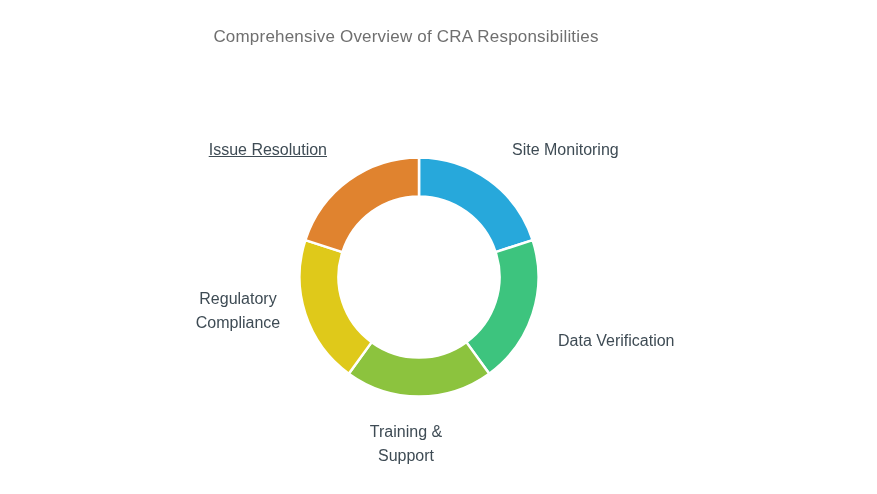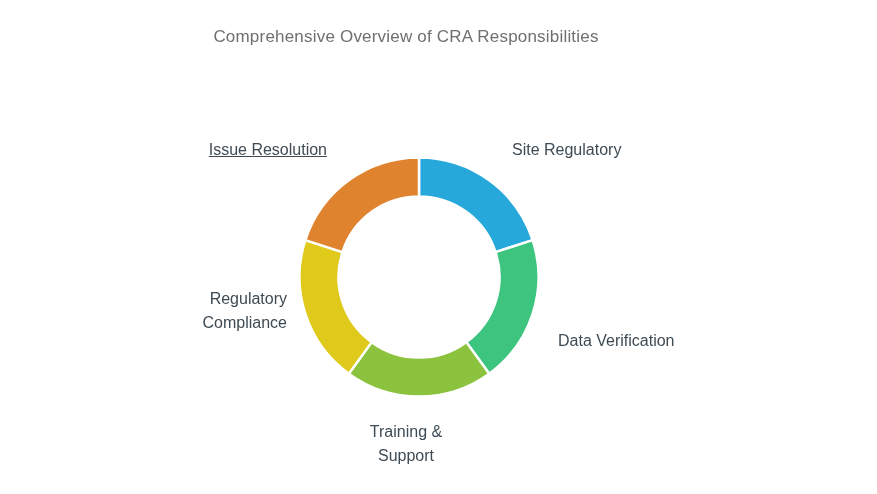--- a/index.html
+++ b/index.html
@@ -54,19 +54,19 @@
 
   <svg class="donut-svg" width="877" height="494" viewBox="0 0 877 494">
       <path d="M419.00 157.50 A119.5 119.5 0 0 1 532.65 240.07 L495.56 252.12 A80.5 80.5 0 0 0 419.00 196.50 Z" fill="#27a8db" stroke="#ffffff" stroke-width="2.5" stroke-linejoin="round"></path>
       <path d="M532.65 240.07 A119.5 119.5 0 0 1 489.24 373.68 L466.32 342.13 A80.5 80.5 0 0 0 495.56 252.12 Z" fill="#3dc47e" stroke="#ffffff" stroke-width="2.5" stroke-linejoin="round"></path>
       <path d="M489.24 373.68 A119.5 119.5 0 0 1 348.76 373.68 L371.68 342.13 A80.5 80.5 0 0 0 466.32 342.13 Z" fill="#8cc33e" stroke="#ffffff" stroke-width="2.5" stroke-linejoin="round"></path>
       <path d="M348.76 373.68 A119.5 119.5 0 0 1 305.35 240.07 L342.44 252.12 A80.5 80.5 0 0 0 371.68 342.13 Z" fill="#dfc91a" stroke="#ffffff" stroke-width="2.5" stroke-linejoin="round"></path>
       <path d="M305.35 240.07 A119.5 119.5 0 0 1 419.00 157.50 L419.00 196.50 A80.5 80.5 0 0 0 342.44 252.12 Z" fill="#e0832f" stroke="#ffffff" stroke-width="2.5" stroke-linejoin="round"></path>
     </svg>
 
   <div id="labels">
-      <div class="slice-label" style="left: 512px; top: 150px; transform: translate(0px, -50%);">Site Regulatory</div>
+      <div class="slice-label" style="left: 512px; top: 150px; transform: translate(0px, -50%);">Site Monitoring</div>
       <div class="slice-label" style="left: 558px; top: 313px; transform: translate(0px, -50%); margin-top: 28px;">Data Verification</div>
       <div class="slice-label wrap" style="left: 406px; top: 444px; width: 110px; transform: translate(-50%, -50%);">Training &amp; Support</div>
-      <div class="slice-label wrap" style="left: 222px; top: 311px; width: 130px; transform: translate(-50%, -50%); text-align: right;">Regulatory Compliance</div>
+      <div class="slice-label wrap" style="left: 238px; top: 311px; width: 130px; transform: translate(-50%, -50%);">Regulatory Compliance</div>
       <div class="slice-label" style="left: 327px; top: 150px; transform: translate(-100%, -50%); text-decoration: underline;">Issue Resolution</div>
     </div>
 </div>
 
 </body></html>

